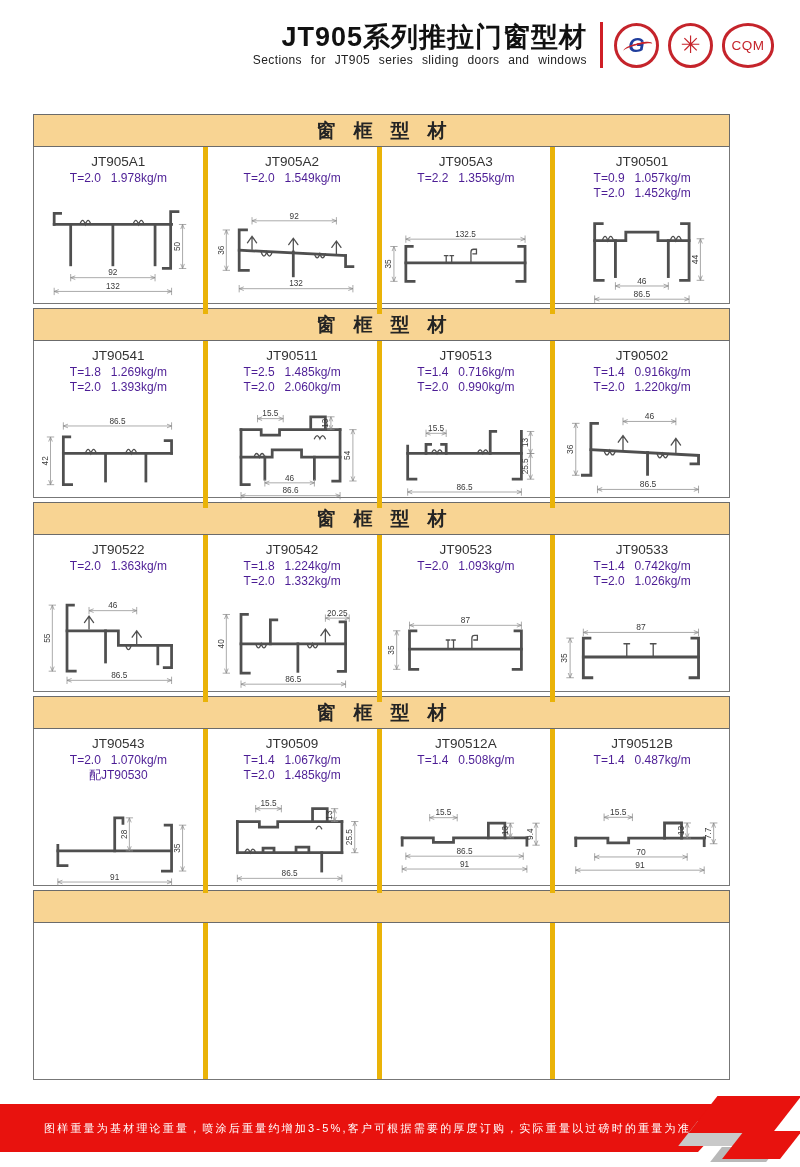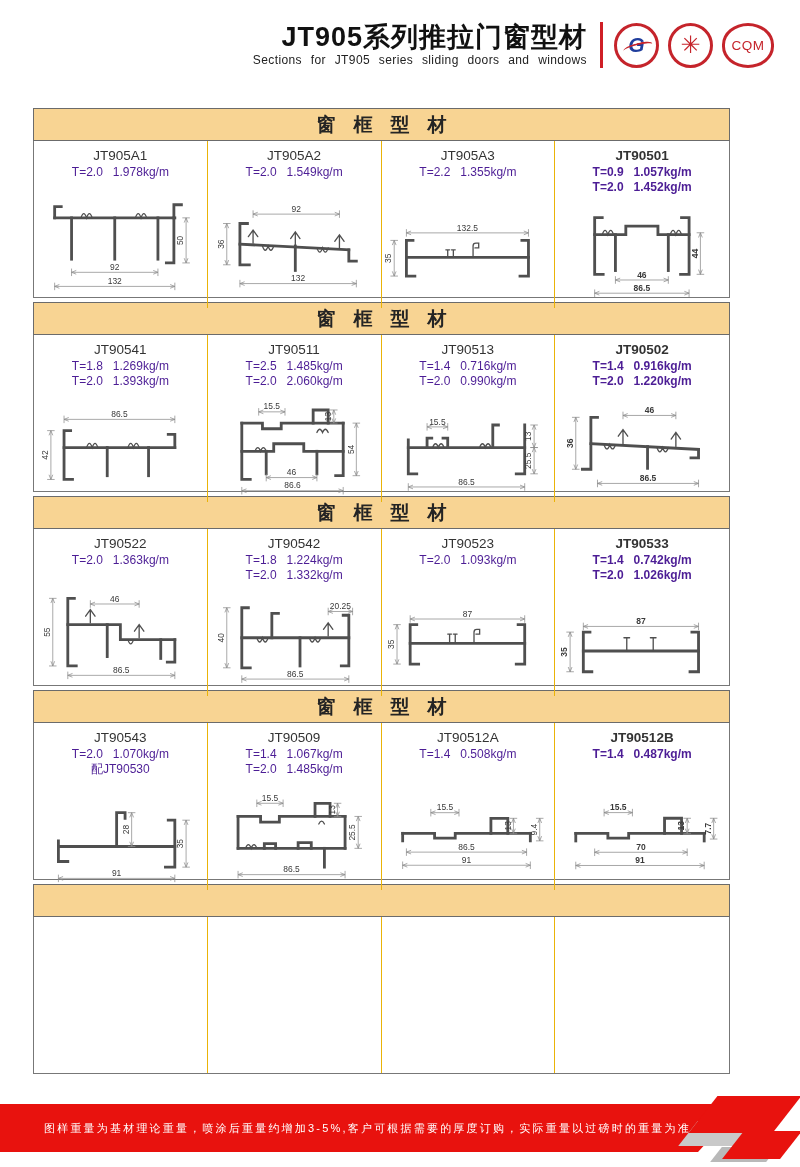--- a/index.html
+++ b/index.html
@@ -15,31 +15,31 @@
   .hdr-sep{width:3px;height:46px;background:#cf1f26;margin:0 11px 0 13px;}
   .logos{display:flex;align-items:center;gap:9px;}
   .logo{width:45px;height:45px;border-radius:50%;border:3px solid #c5242b;box-sizing:border-box;
         display:flex;align-items:center;justify-content:center;background:#fff;position:relative;}
   .logo.gb span{font-style:italic;font-weight:bold;font-size:21px;color:#1f3d9c;}
   .logo.gb::after{content:"";position:absolute;left:6px;top:17px;width:30px;height:7px;border-top:2.5px solid #c5242b;border-radius:50%;transform:rotate(-14deg);}
   .logo.seal span{font-size:24px;color:#c5242b;line-height:1;}
   .logo.cqm{width:52px;border-radius:50% / 48%;}
   .logo.cqm span{font-weight:normal;font-size:13.5px;color:#c5242b;letter-spacing:.5px;}
   
-  .catalog{position:absolute;top:108px;left:33px;width:697px;}
+  .catalog{position:absolute;top:114px;left:33px;width:697px;}
   section.profile-section{margin-top:4px;}
   section.profile-section:first-child{margin-top:0;}
   .band{height:33px;box-sizing:border-box;background:#f8d493;border:1px solid #6b6b6b;
         display:flex;align-items:center;justify-content:center;
         font-size:19px;font-weight:bold;color:#242424;letter-spacing:.95em;padding-left:.95em;}
   .row{display:grid;grid-template-columns:repeat(4,1fr);height:157px;box-sizing:border-box;
        border:1px solid #777;border-top:none;}
-  .cell{border-right:1px solid #eab308;box-sizing:border-box;display:flex;flex-direction:column;
+  .cell{border-right:5px solid #eab308;box-sizing:border-box;display:flex;flex-direction:column;
         align-items:center;padding-top:7px;min-width:0;}
-  .cell:last-child{border-right:none;font-weight:bold;}
+  .cell:last-child{border-right:none;}
   .code{font-size:13.5px;color:#333;line-height:1.25;}
   .spec,.note{font-size:12px;color:#4c1d95;line-height:1.25;white-space:pre;}
   .drawing{flex:1 1 auto;width:100%;min-height:0;}
   .prof{fill:none;stroke:#4f4f4f;stroke-width:3;stroke-linecap:square;stroke-linejoin:miter;}
   .det{fill:none;stroke:#4f4f4f;stroke-width:1.4;stroke-linecap:round;}
   .dim path{fill:none;stroke:#8c8c8c;stroke-width:.8;}
   .dimtext{font-size:9px;fill:#3a3a3a;}
   
   .footer-band{position:absolute;top:1104px;left:0;width:742px;height:48px;background:#e8120e;
                clip-path:polygon(0 0,100% 0,calc(100% - 44px) 100%,0 100%);

